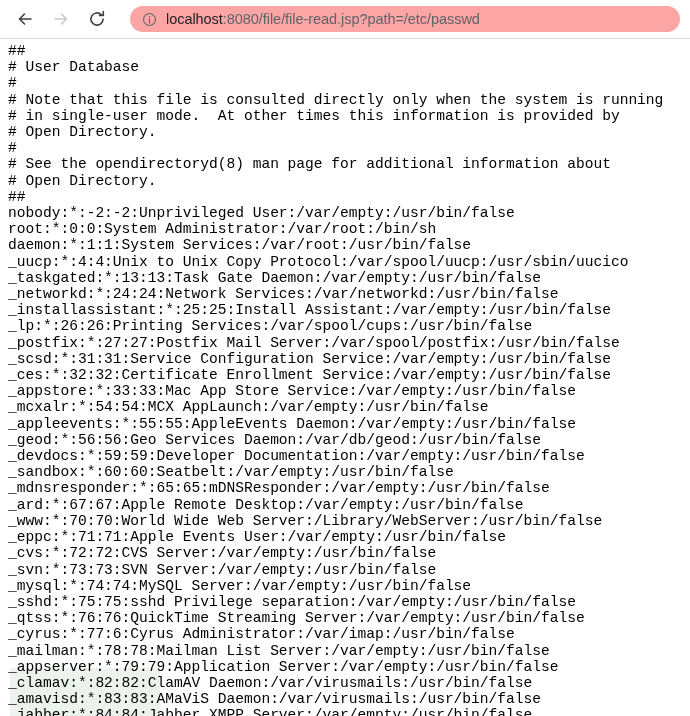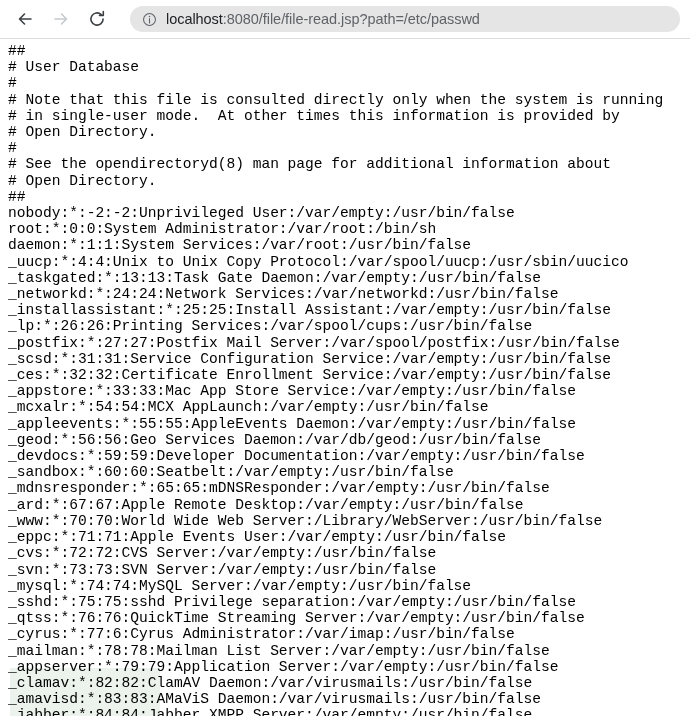--- a/index.html
+++ b/index.html
@@ -43,21 +43,21 @@
     flex: 0 0 auto;
   }
   .nav-btn:first-child { margin-left: 10px; }
   .nav-btn svg { display: block; }
 
   #omnibox {
     margin-left: 18px;
     margin-right: 10px;
     height: 26px;
     flex: 1 1 auto;
-    background: #e5e5e5;
+    background: #fca5a5;
     border-radius: 13px;
     display: flex;
     align-items: center;
     padding: 0 12px;
     overflow: hidden;
     cursor: text;
   }
   #site-info-icon {
     flex: 0 0 auto;
     width: 15px;

